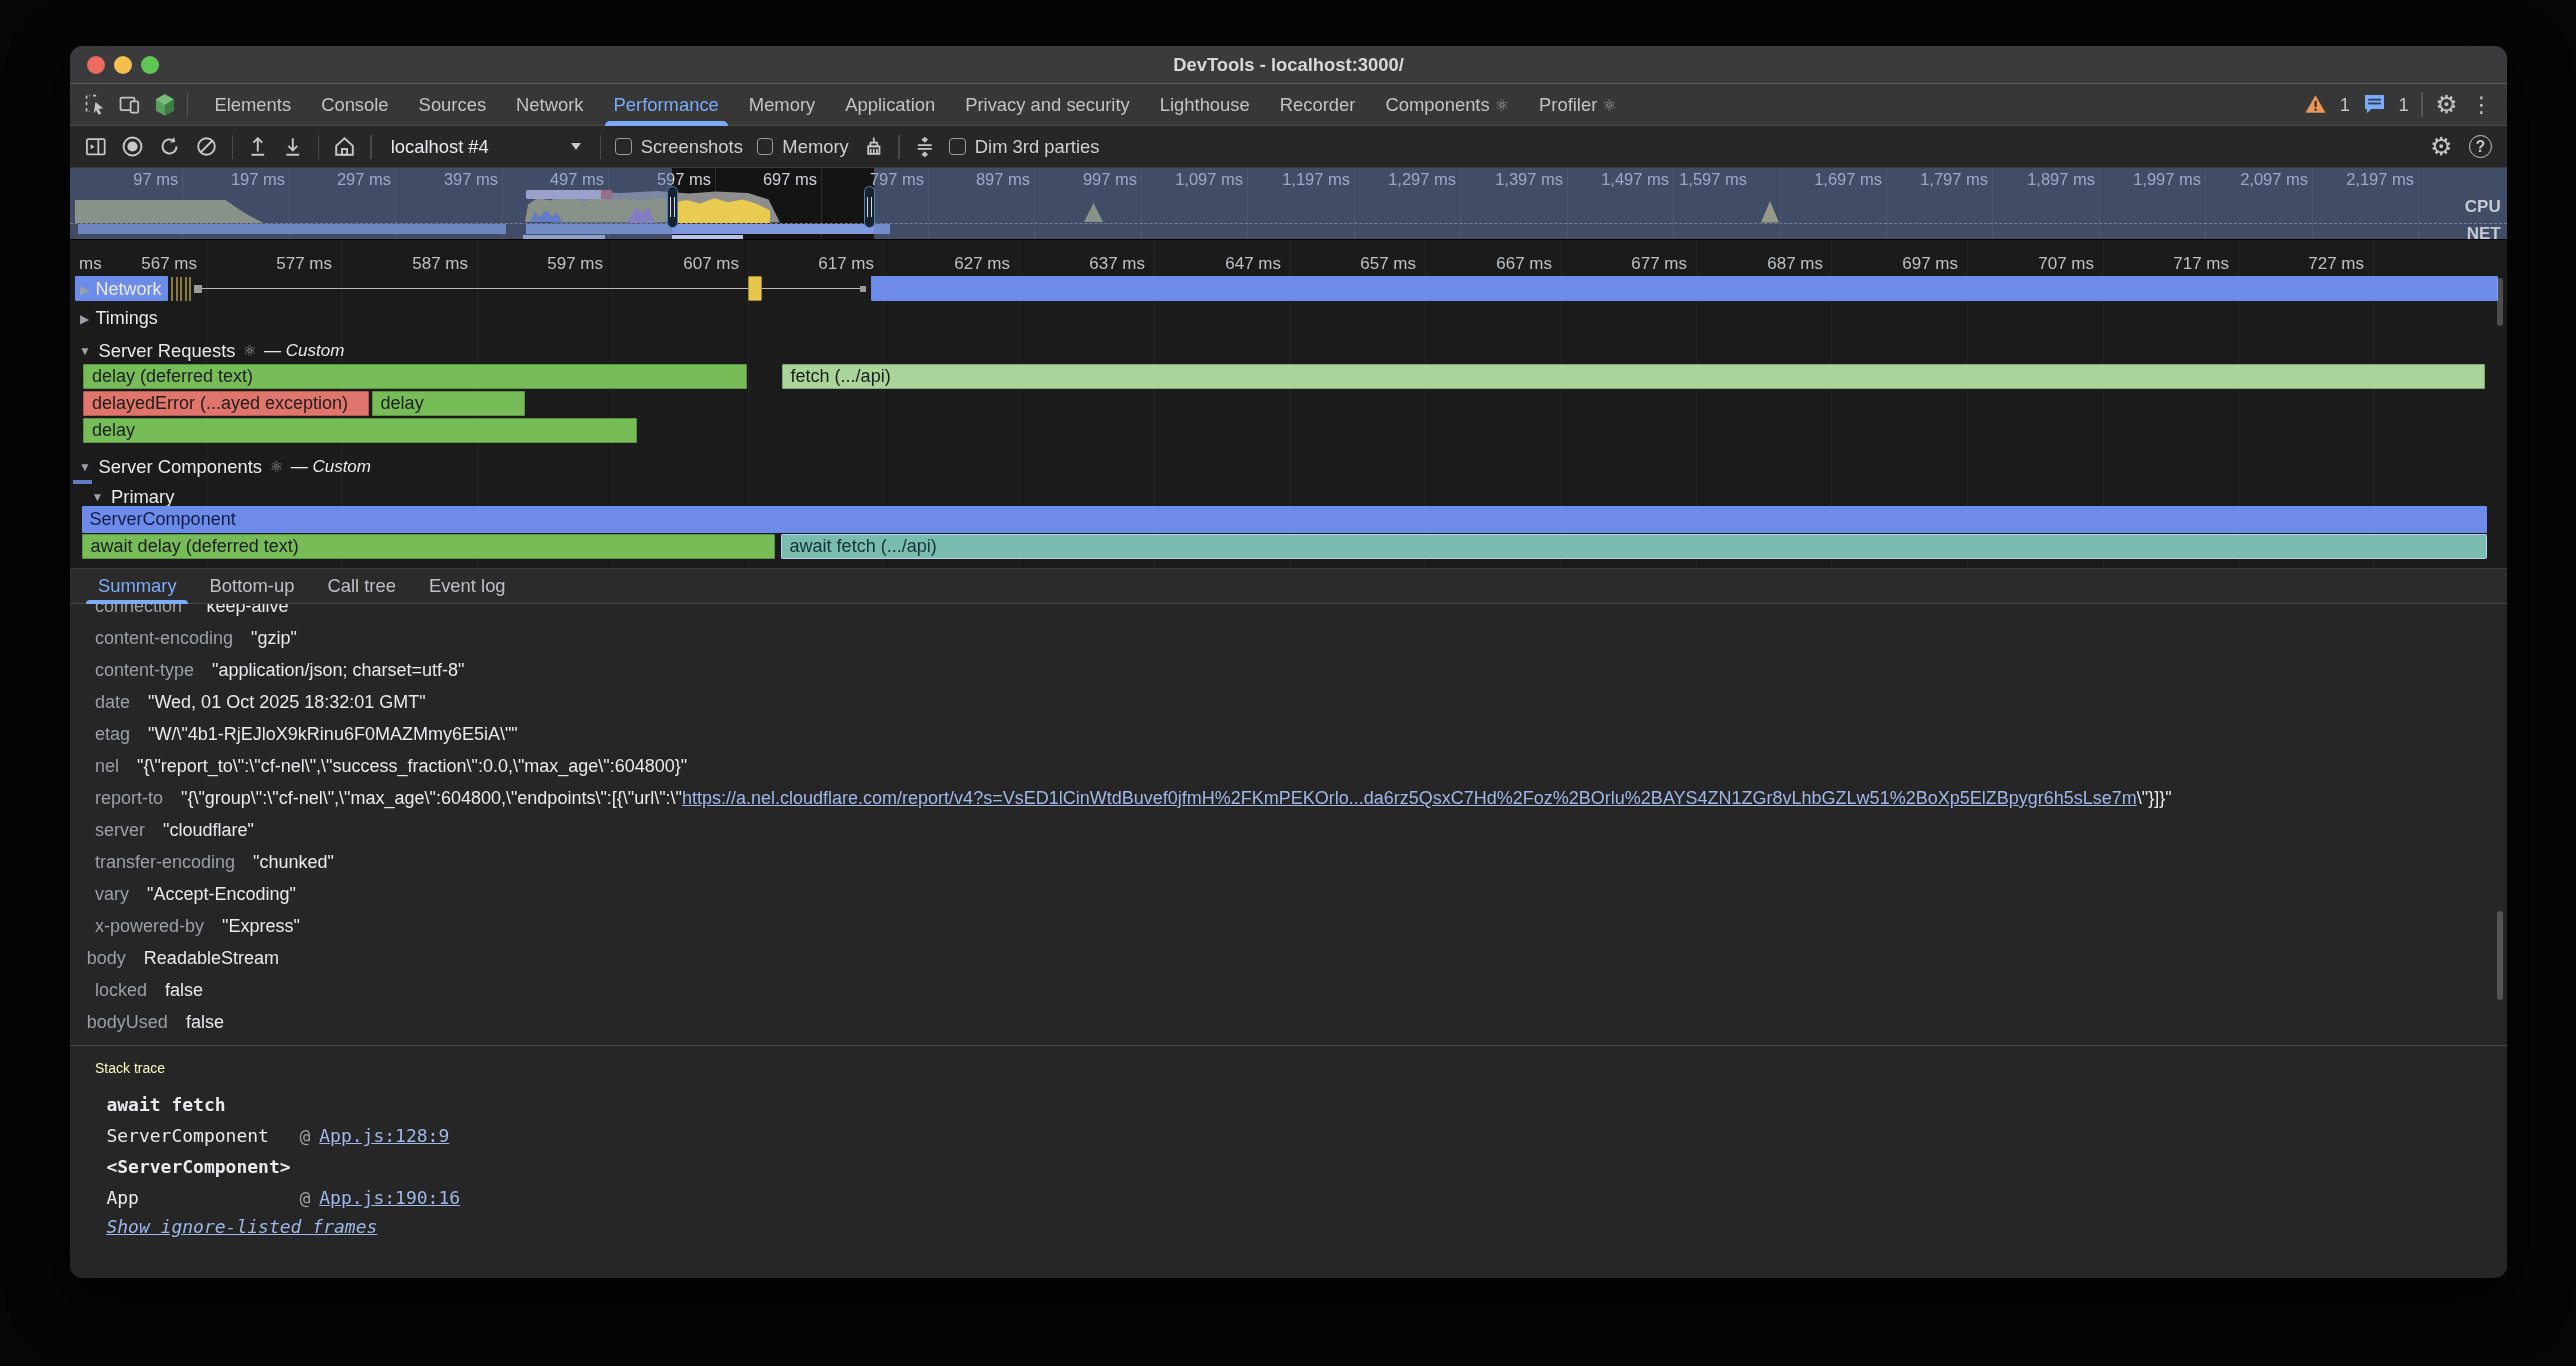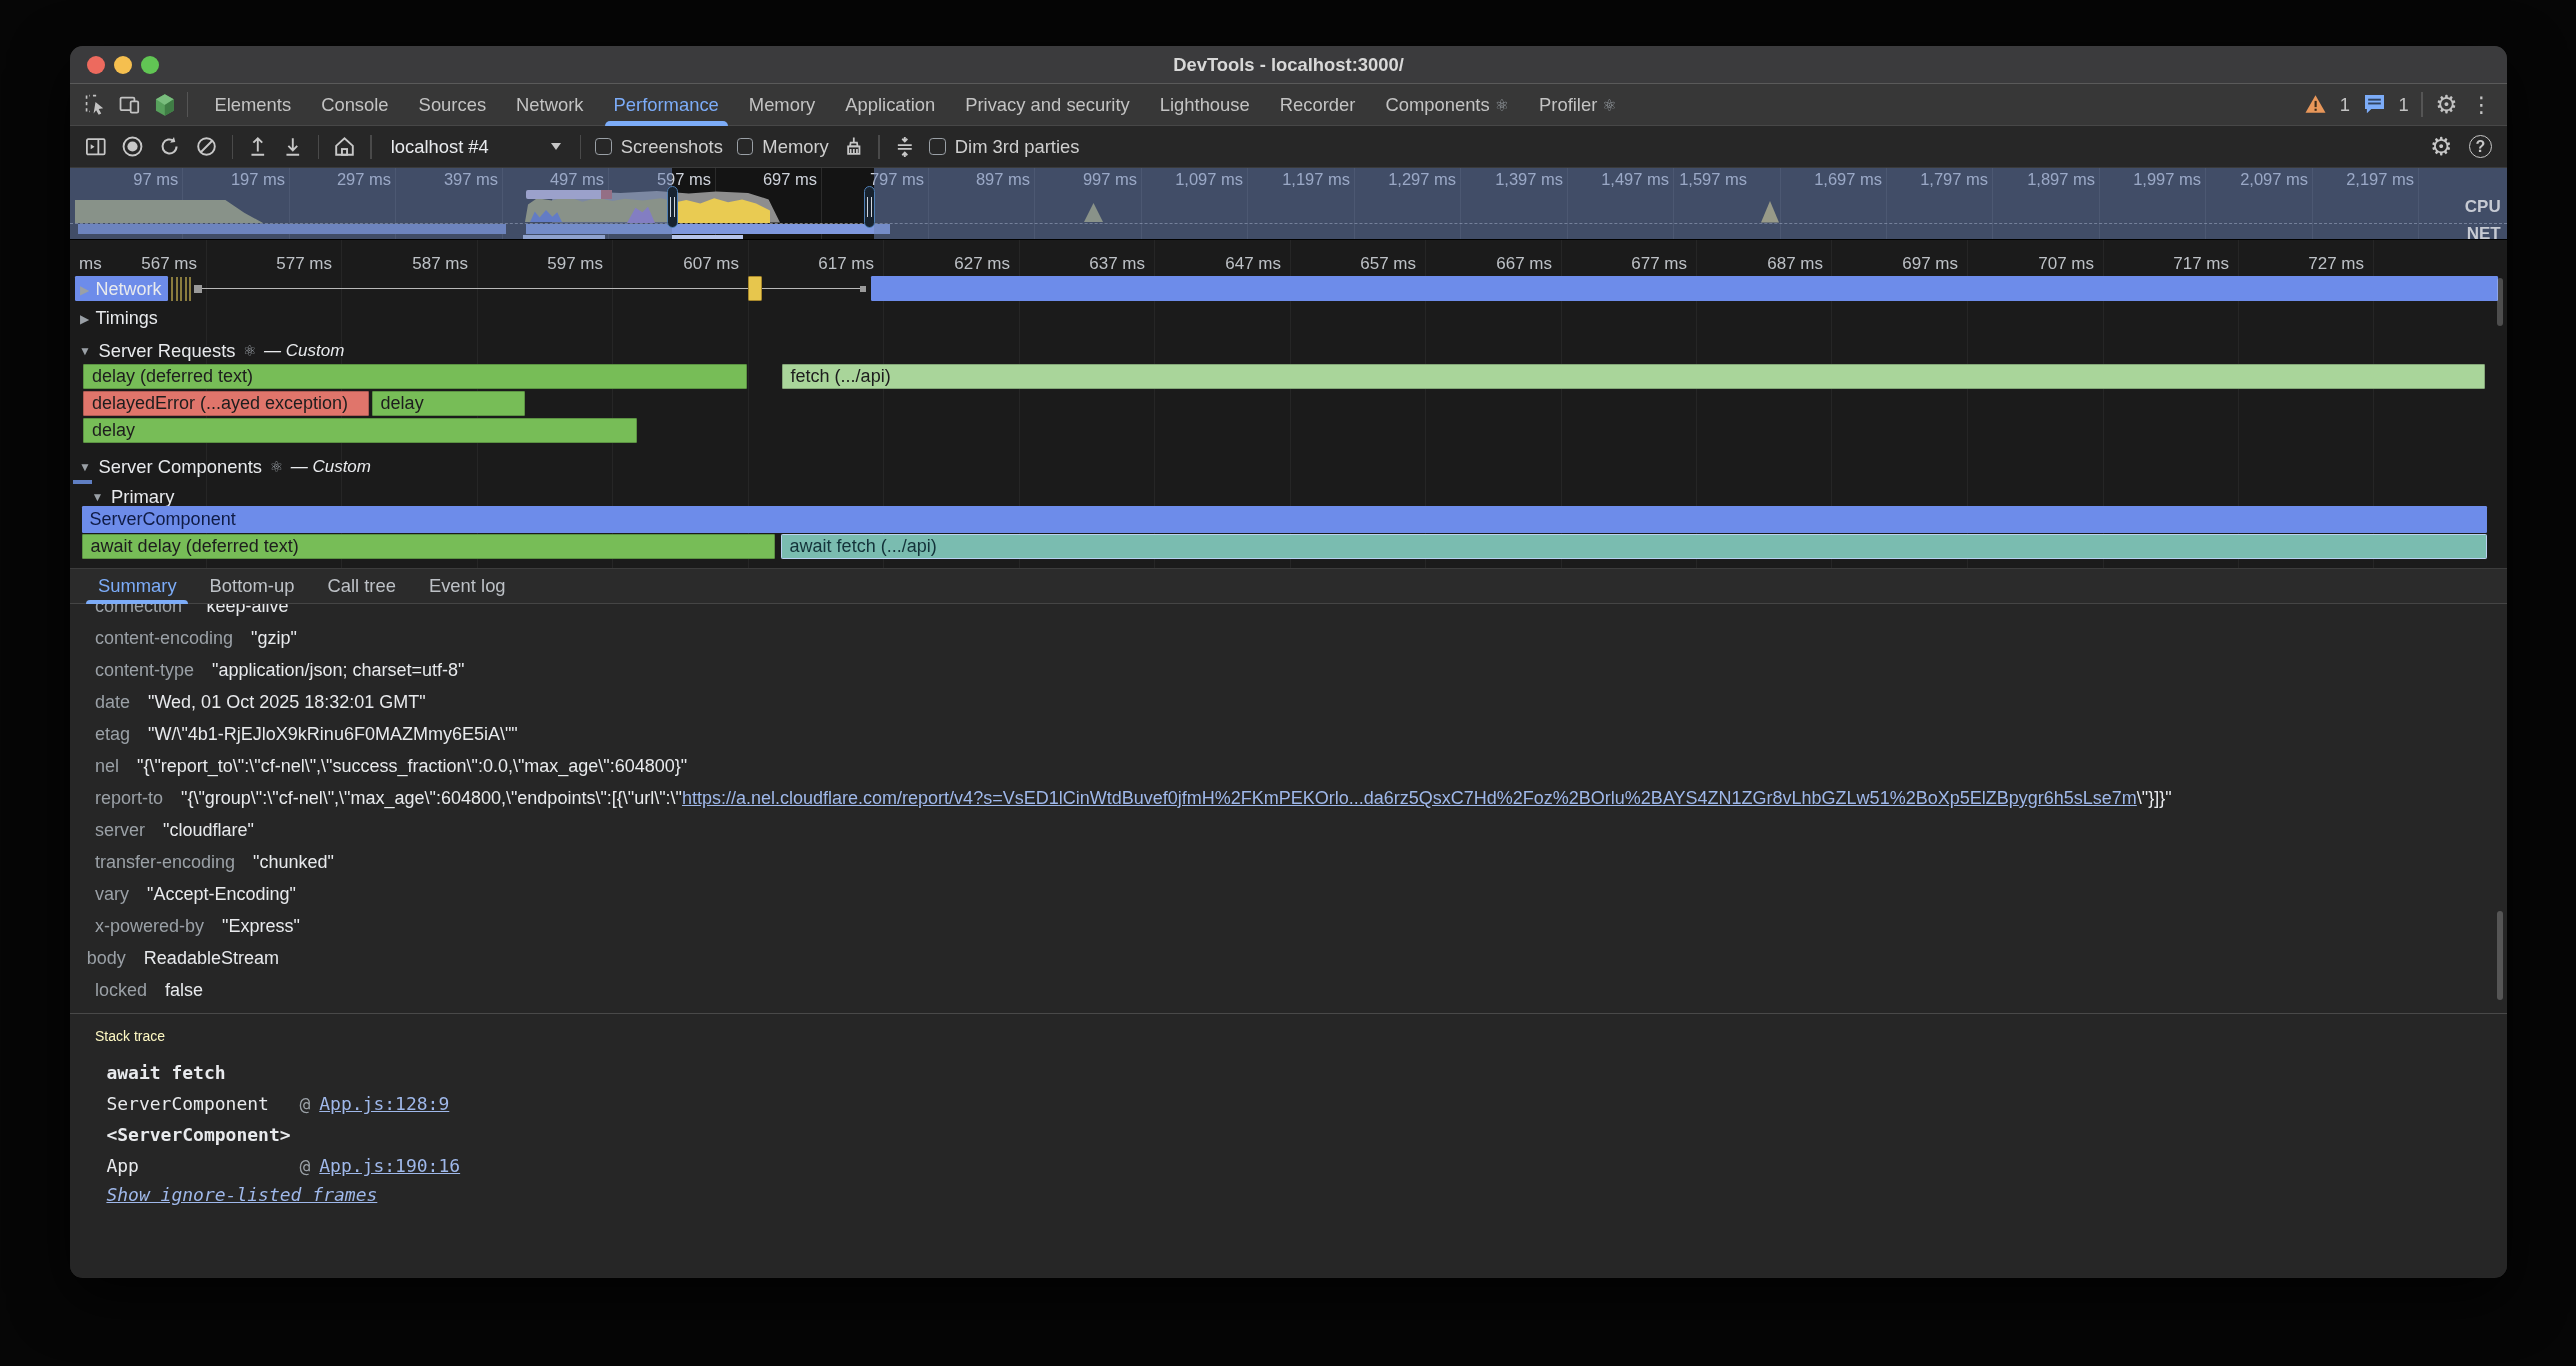--- a/index.html
+++ b/index.html
@@ -22,21 +22,21 @@
   .tab .atom { font-size:16px; color:#9aa0a6; margin-left:5px; }
   .tab.selected { color:#7cacf8; }
   .tab.selected::after { content:""; position:absolute; left:6.3px; right:6.3px; bottom:0; height:5px; background:#7cacf8; border-radius:5px 5px 0 0; }
   .ts-right { margin-left:auto; display:flex; align-items:center; gap:12.7px; padding-right:15px; }
   .badge-count { color:#c3c3c3; font-size:18.4px; }
 
   
   .ptoolbar { position:relative; height:42px; background:#272727; display:flex; align-items:center; gap:14px; padding:0 15px; border-bottom:0.6px solid #3a3a3a; color:#c7c7c7; }
   .ptoolbar svg { display:block; }
   .tb-div { width:1.3px; height:24px; background:#4a4a4a; }
-  .target-select { display:flex; align-items:center; gap:62px; color:#e8eaed; font-size:18.4px; padding:0 5px; }
+  .target-select { display:flex; align-items:center; gap:82px; color:#e8eaed; font-size:18.4px; padding:0 5px; }
   .caret { width:0; height:0; border-left:5.7px solid transparent; border-right:5.7px solid transparent; border-top:7px solid #c7c7c7; }
   .chk { display:flex; align-items:center; gap:9px; color:#cfcfcf; font-size:18.4px; white-space:nowrap; }
   .box { width:16.5px; height:16.5px; border:1.6px solid #9aa0a6; border-radius:3.8px; background:transparent; }
   .tb-right { margin-left:auto; display:flex; align-items:center; gap:16.5px; }
 
   
   .overview { position:relative; height:72px; background:#141414; overflow:hidden; border-bottom:0.6px solid #000; }
   .ov-grid { position:absolute; top:0; bottom:0; width:0.6px; background:rgba(255,255,255,.10); }
   .ov-label { position:absolute; top:1.9px; font-size:16.5px; color:#ced2da; text-align:right; width:105px; }
   .cpu-shape { position:absolute; }
@@ -429,20 +429,21 @@
         <div class="hrow"><span class="k">date</span><span class="v">"Wed, 01 Oct 2025 18:32:01 GMT"</span></div>
         <div class="hrow"><span class="k">etag</span><span class="v">"W/\"4b1-RjEJloX9kRinu6F0MAZMmy6E5iA\""</span></div>
         <div class="hrow"><span class="k">nel</span><span class="v">"{\"report_to\":\"cf-nel\",\"success_fraction\":0.0,\"max_age\":604800}"</span></div>
         <div class="hrow"><span class="k">report-to</span><span class="v">"{\"group\":\"cf-nel\",\"max_age\":604800,\"endpoints\":[{\"url\":\"</span><a class="link">https://a.nel.cloudflare.com/report/v4?s=VsED1lCinWtdBuvef0jfmH%2FKmPEKOrlo...da6rz5QsxC7Hd%2Foz%2BOrlu%2BAYS4ZN1ZGr8vLhbGZLw51%2BoXp5ElZBpygr6h5sLse7m</a><span class="v">\"}]}"</span></div>
         <div class="hrow"><span class="k">server</span><span class="v">"cloudflare"</span></div>
         <div class="hrow"><span class="k">transfer-encoding</span><span class="v">"chunked"</span></div>
         <div class="hrow"><span class="k">vary</span><span class="v">"Accept-Encoding"</span></div>
         <div class="hrow"><span class="k">x-powered-by</span><span class="v">"Express"</span></div>
         <div class="hrow dedent"><span class="k">body</span><span class="v">ReadableStream</span></div>
         <div class="hrow"><span class="k">locked</span><span class="v">false</span></div>
+        <div class="hrow dedent"><span class="k">bodyUsed</span><span class="v">false</span></div>
       </div>
     <div class="sep"></div>
     <div class="st-title">Stack trace</div>
     <div id="stack-frames">
         <div class="frame bold" style="margin-top: 13.3px;">
           <span class="fname">await fetch</span>
         </div>
         <div class="frame">
           <span class="fname">ServerComponent</span>
           <span class="at">@</span>

